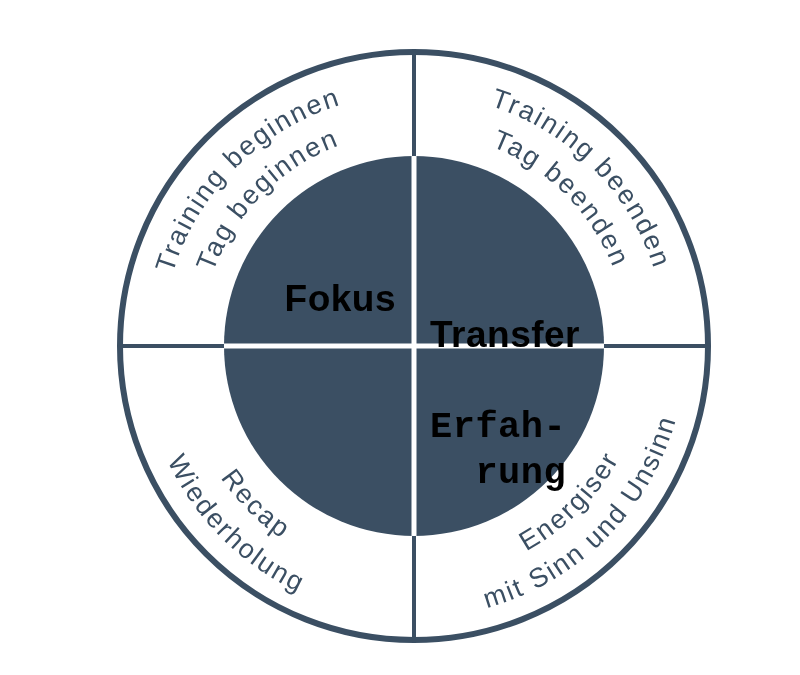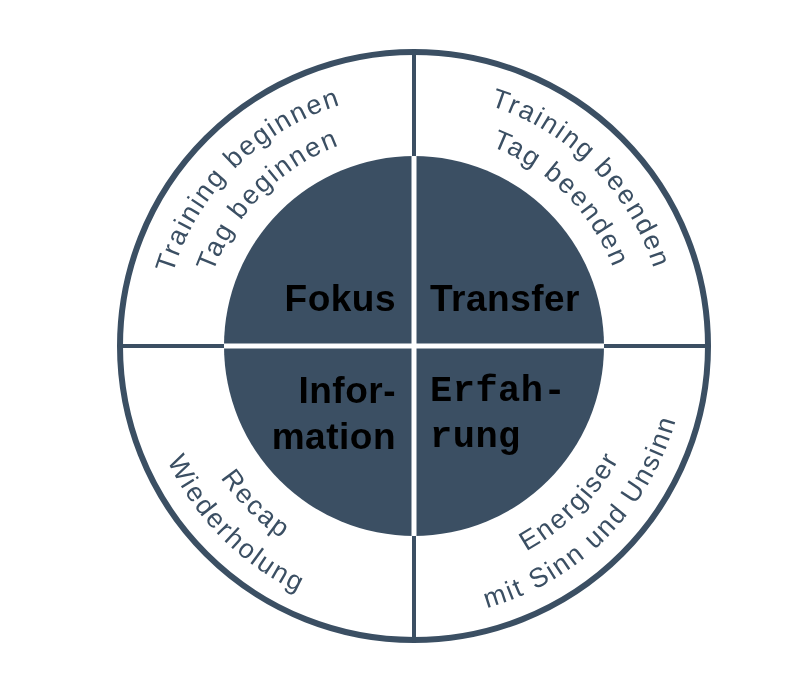--- a/index.html
+++ b/index.html
@@ -32,21 +32,21 @@
   .center-label {
     position: absolute;
     color: #000000;
     font-size: 37px;
     line-height: 46px;
     font-weight: 600;
     letter-spacing: 0.5px;
     white-space: pre-line;
   }
   .center-label.align-right { text-align: right; }
-  .center-label.align-left  { text-align: left; }
+  .center-label.align-left  { text-align: right; margin-top: 36px; }
   .cl-fokus    { right: 404px; top: 276px; }
   .cl-transfer { left: 430px;  top: 276px; }
   .cl-info     { right: 404px; top: 368px; }
   .cl-erfahrung{ left: 430px;  top: 368px; font-family: Liberation Mono, monospace; }
 </style>
 </head>
 <body>
 
 <div class="stage">
 
@@ -104,19 +104,17 @@
     </text>
     <text class="ring-text">
       <textPath href="#arc-br-inner" startOffset="50%" text-anchor="middle">Energiser</textPath>
     </text>
   </svg>
 
   <div class="center-label align-right cl-fokus">Fokus</div>
 
   <div class="center-label align-left cl-transfer">Transfer</div>
 
-  <div class="center-label align-right cl-info">Infor-
-mation</div>
 
   <div class="center-label align-left cl-erfahrung">Erfah-
 rung</div>
 
 </div>
 
 </body></html>

